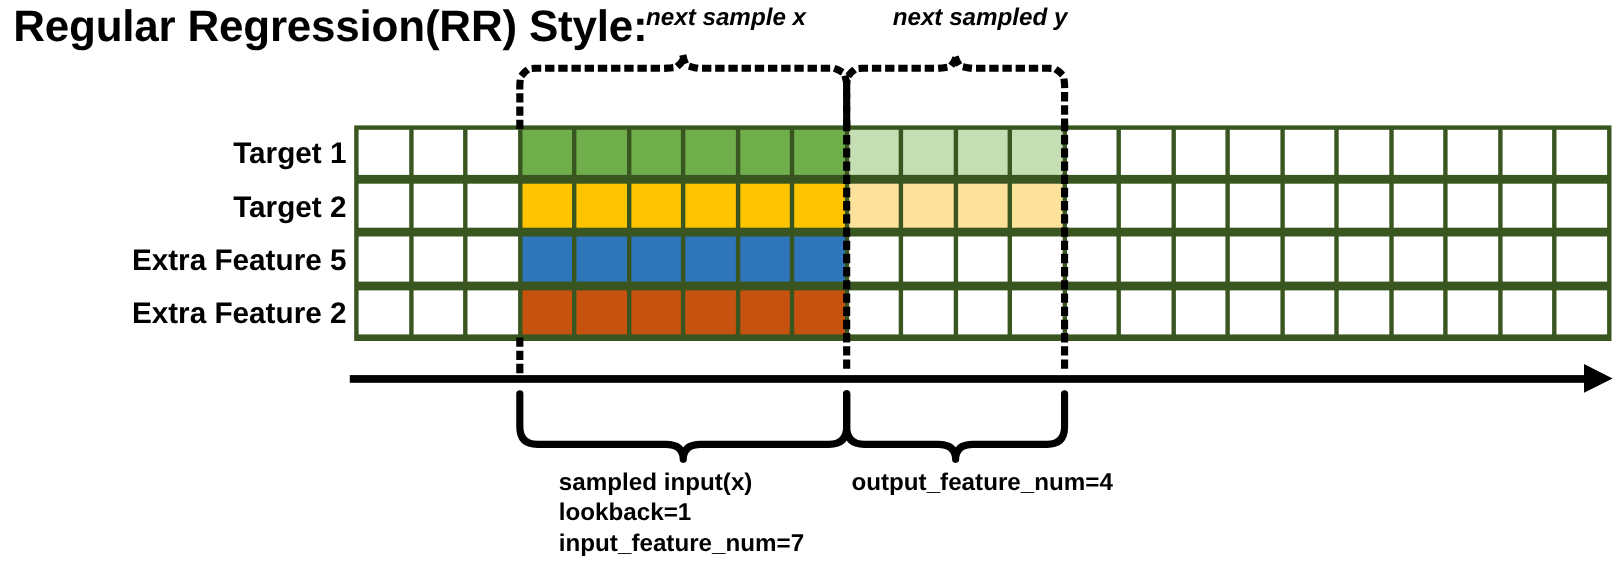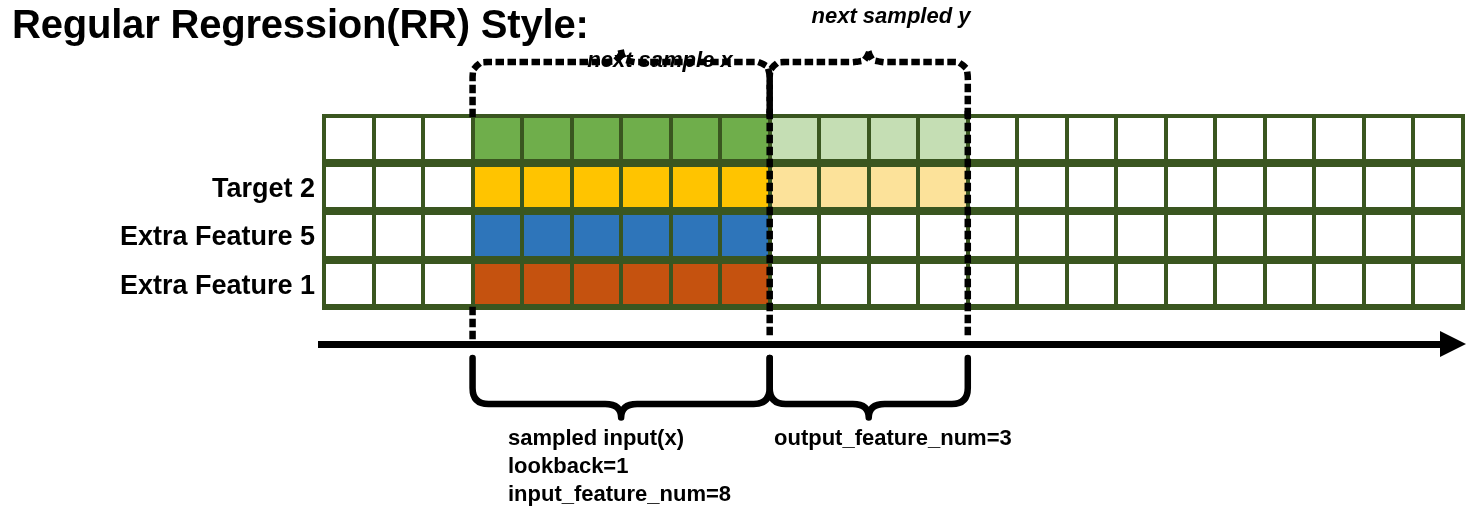--- a/index.html
+++ b/index.html
@@ -43,23 +43,24 @@
             white-space:nowrap;}
 </style>
 </head>
 <body>
 
 <div id="stage">
 
   <div id="title">Regular Regression(RR) Style:</div>
 
   <div id="rowlabels">
+      <div class="rowlabel" style="top: 9px;">Target 1</div>
       <div class="rowlabel" style="top: 57.5px;">Target 2</div>
       <div class="rowlabel" style="top: 106px;">Extra Feature 5</div>
-      <div class="rowlabel" style="top: 154.5px;">Extra Feature 1</div>
+      <div class="rowlabel" style="top: 154.5px;">Extra Feature 2</div>
     </div>
 
   <div id="grid">
       <div class="grid-row" style="top: 0px;">
         <div class="cell" style="left: 4px; width: 45.5217px; background: rgb(255, 255, 255);"></div>
         <div class="cell" style="left: 53.5217px; width: 45.5217px; background: rgb(255, 255, 255);"></div>
         <div class="cell" style="left: 103.043px; width: 45.5217px; background: rgb(255, 255, 255);"></div>
         <div class="cell" style="left: 152.565px; width: 45.5217px; background: rgb(111, 174, 75);"></div>
         <div class="cell" style="left: 202.087px; width: 45.5217px; background: rgb(111, 174, 75);"></div>
         <div class="cell" style="left: 251.609px; width: 45.5217px; background: rgb(111, 174, 75);"></div>
@@ -196,24 +197,24 @@
              V 388
              Q 769.695652173913 404 785.695652173913 404
              H 852.7391304347825
              Q 868.7391304347825 404 868.7391304347825 417.6
              Q 868.7391304347825 404 884.7391304347825 404
              H 951.7826086956521
              Q 967.7826086956521 404 967.7826086956521 388
              V 358" fill="none" stroke="#000000" stroke-width="6.5" stroke-linecap="round" stroke-linejoin="round"></path>
     </svg>
 
-  <div class="toplabel" style="left:555px;top:3px;width:210px;margin-top:44px;">next sample x</div>
+  <div class="toplabel" style="left:555px;top:3px;width:210px;">next sample x</div>
   <div class="toplabel" style="left:786px;top:3px;width:210px;">next sampled y</div>
 
   <div class="botblock" id="bot0" style="left:508px;top:424px;">
       <div>sampled input(x)</div>
       <div>lookback=1</div>
-      <div>input_feature_num=8</div>
+      <div>input_feature_num=7</div>
     </div>
   <div class="botblock" id="bot1" style="left:774px;top:424px;">
-      <div>output_feature_num=3</div>
+      <div>output_feature_num=4</div>
     </div>
 </div>
 
 </body></html>

